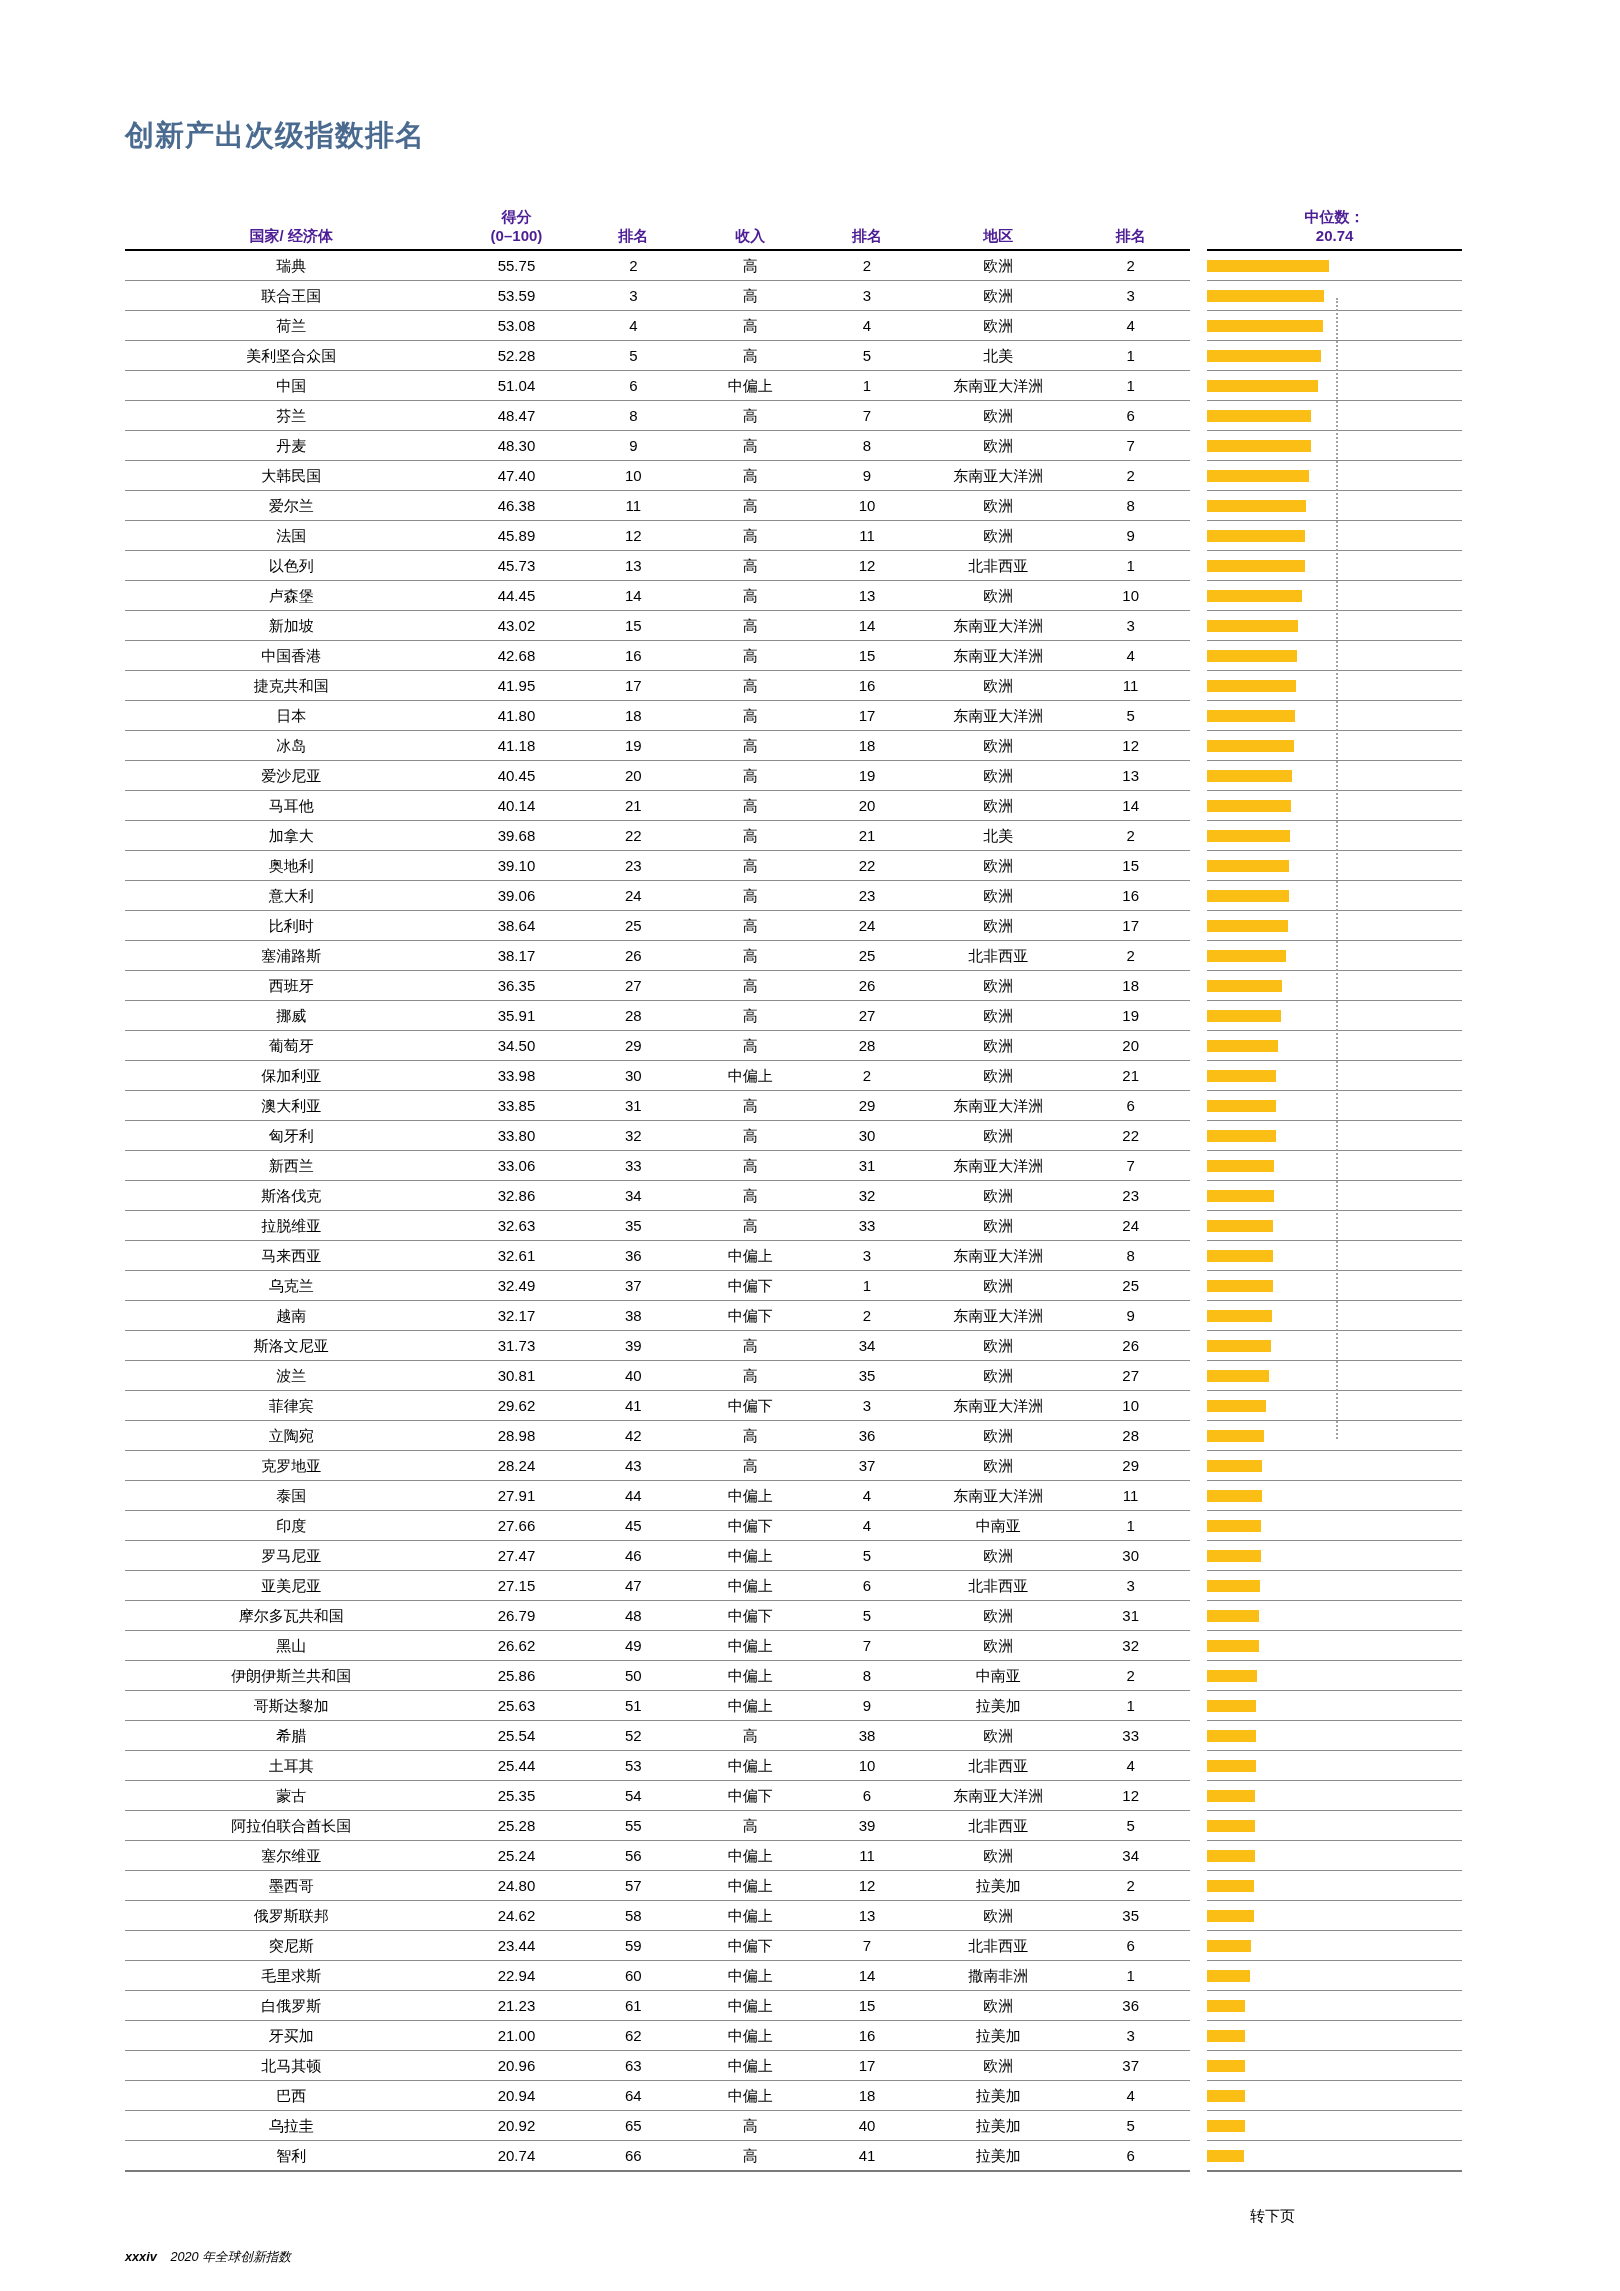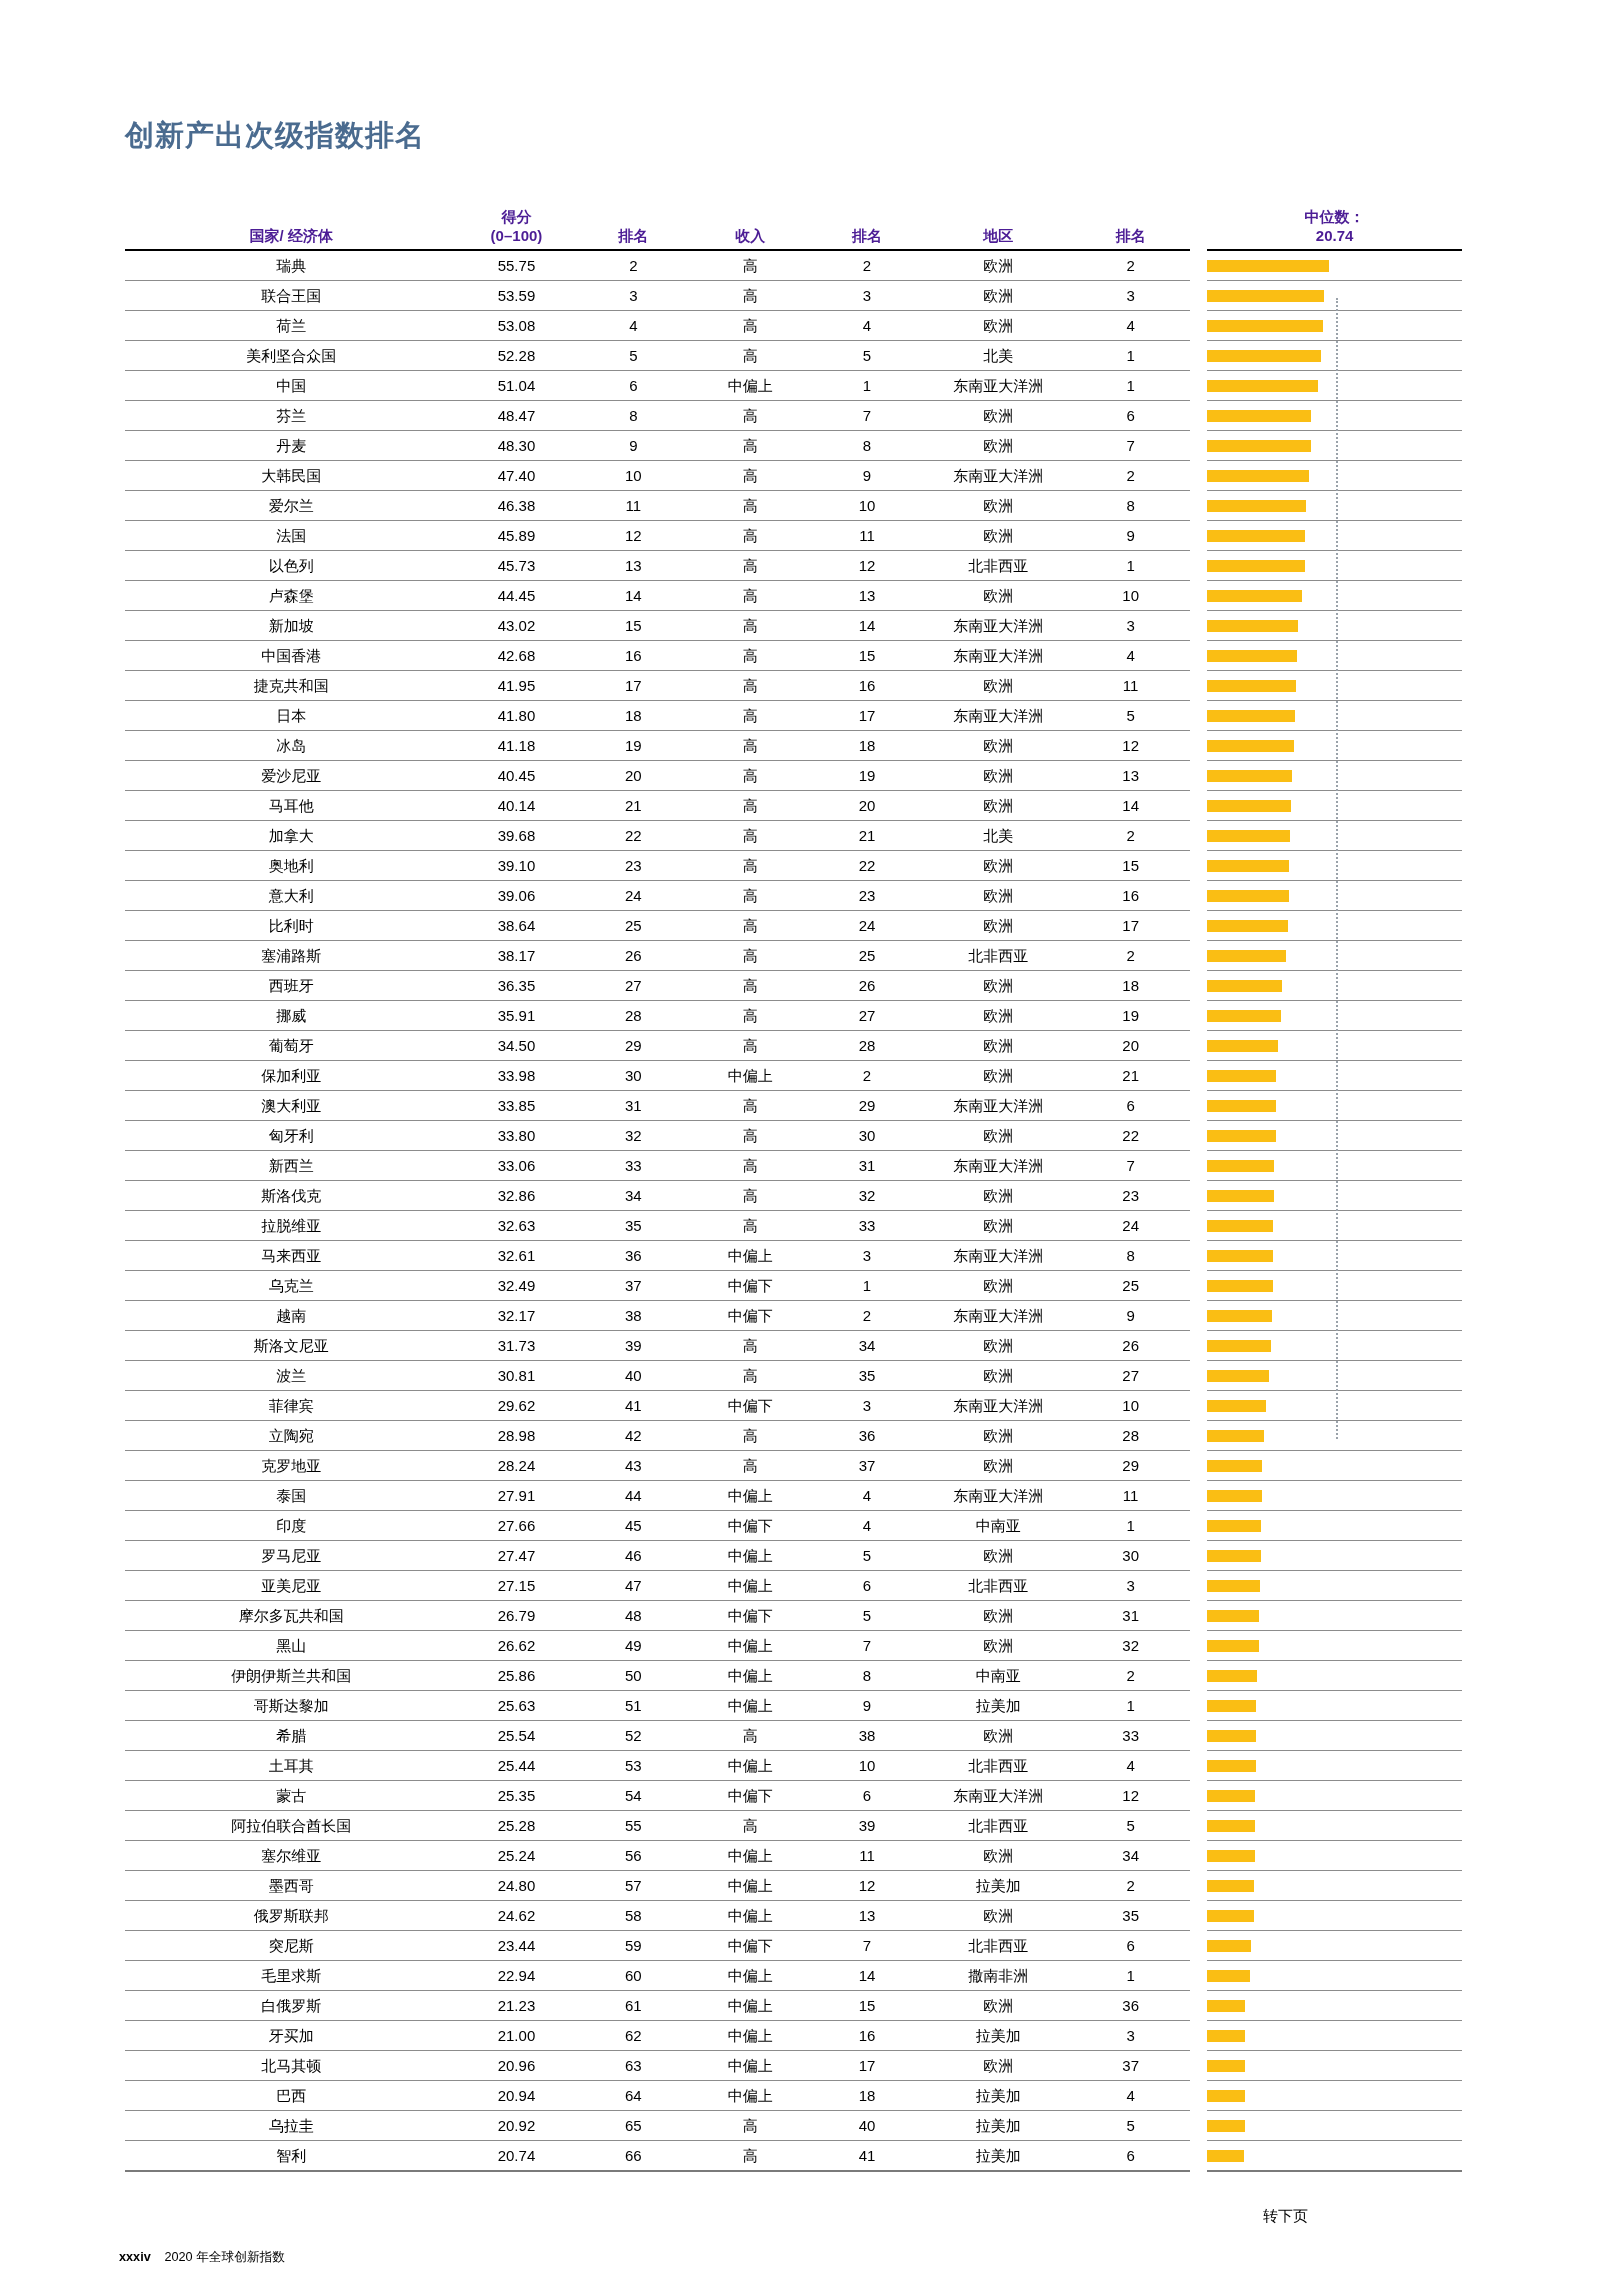--- a/index.html
+++ b/index.html
@@ -93,33 +93,34 @@
   .median-line {
     position: absolute;
     top: 298px;
     left: 1336px;
     width: 0;
     border-left: 2px dotted #9aa2aa;
     height: 1141px;
   }
   .footer-next {
     position: absolute;
-    right: 148px;
+    right: 161px;
     top: 2207px;
     font-size: 15px;
     color: #000;
     white-space: nowrap;
   }
   .footer-left {
     position: absolute;
-    left: 119px;
+    left: 125px;
     top: 2249px;
     font-size: 12.7px;
     color: #000;
     white-space: nowrap;
+    font-style: italic;
   }
   .footer-left .folio {
     font-weight: bold;
     margin-right: 13.7px;
   }
   .hdr-sub { font-size: 15px; }
 </style>
 </head>
 <body>
 

